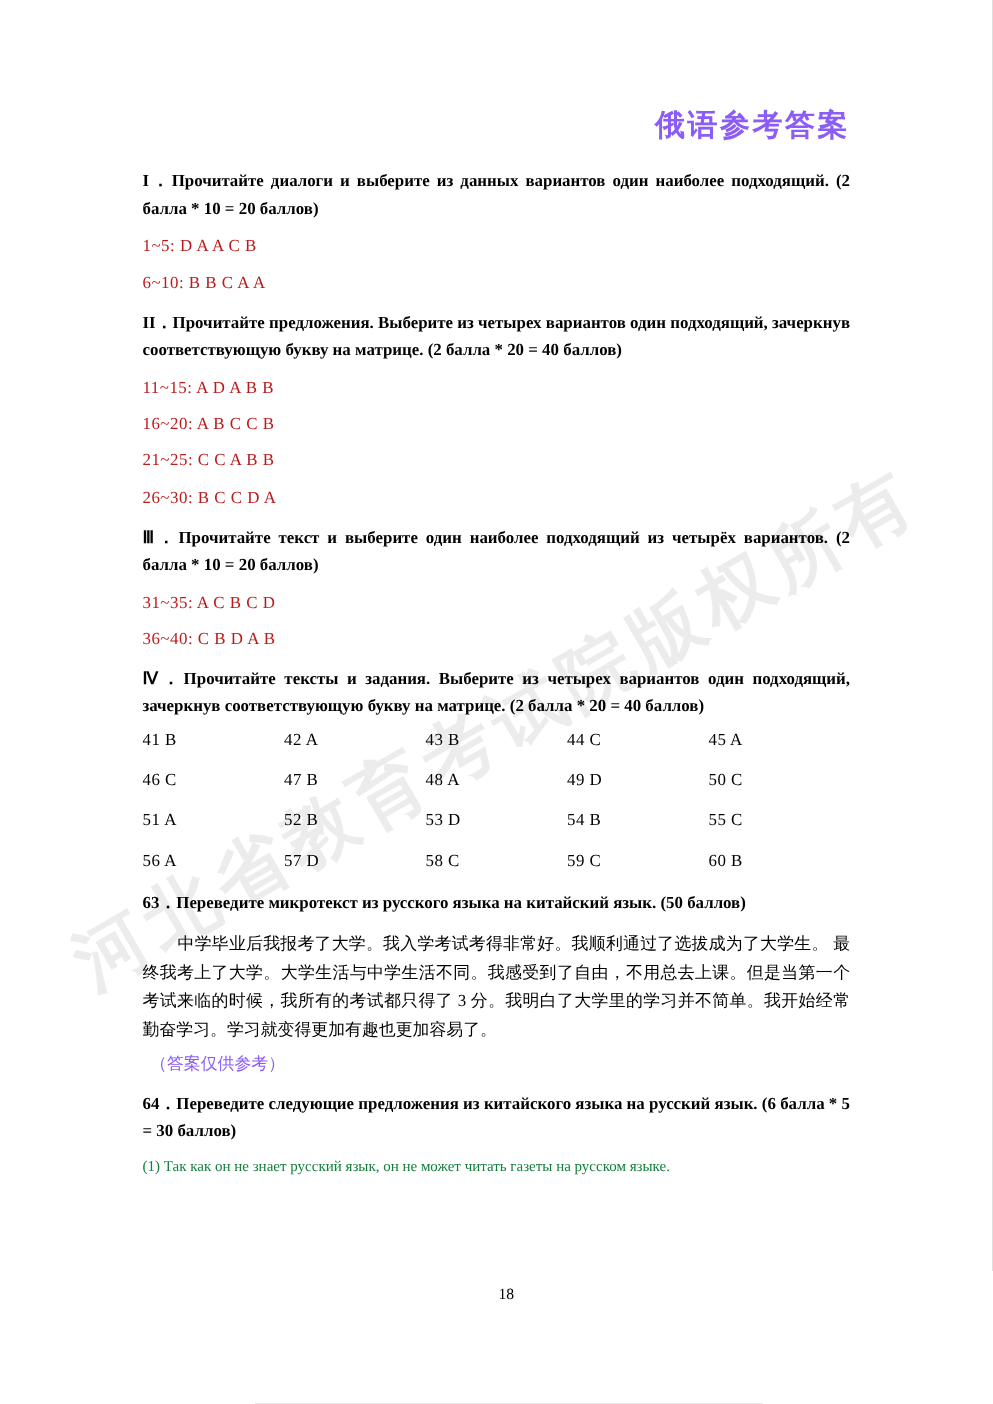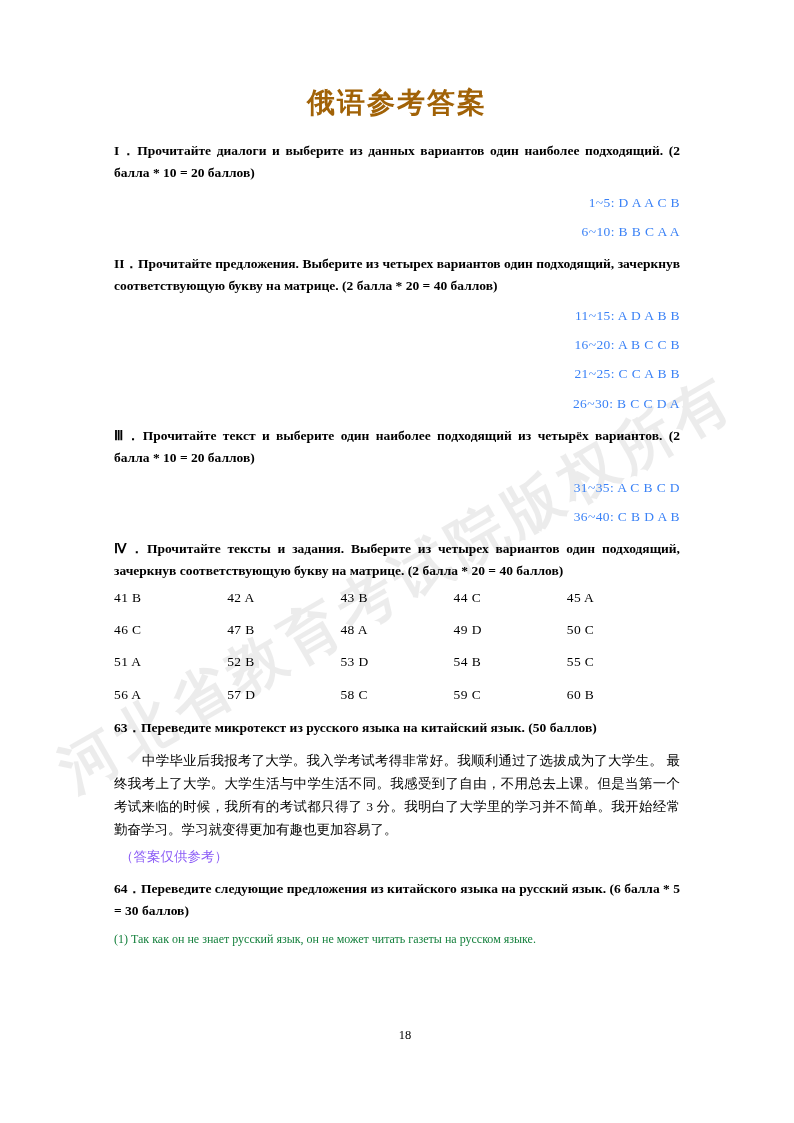--- a/index.html
+++ b/index.html
@@ -18,46 +18,45 @@
     margin: 0 auto;
     overflow: hidden;
   }
   .content {
     position: absolute;
     left: 114px;
     top: 84px;
     width: 566px;
   }
   .doc-title {
-    text-align: center;
+    text-align: right;
     font-family: "Liberation Serif", serif;
-    font-size: 28px;
+    font-size: 24px;
     font-weight: bold;
     letter-spacing: 2px;
     margin: 0 0 18px 0;
-    color: #a16207;
+    color: #8b5cf6;
   }
   .heading {
     font-size: 13.5px;
     font-weight: bold;
     font-family: "Liberation Serif", serif;
     text-align: justify;
     text-align-last: left;
     line-height: 1.62;
     margin: 11px 0 4px 0;
     color: #000;
   }
   .ansline {
     font-size: 13.5px;
     font-family: "Liberation Serif", serif;
     line-height: 1.5;
     margin: 9px 0 9px 0;
-    color: #3b82f6;
+    color: #b91c1c;
     letter-spacing: 0.4px;
-    text-align: right;
   }
   .grid-rows {
     margin: 6px 0 2px 0;
   }
   .grid-row {
     display: flex;
     font-size: 13.5px;
     line-height: 1.5;
     margin-bottom: 12px;
     color: #000;

